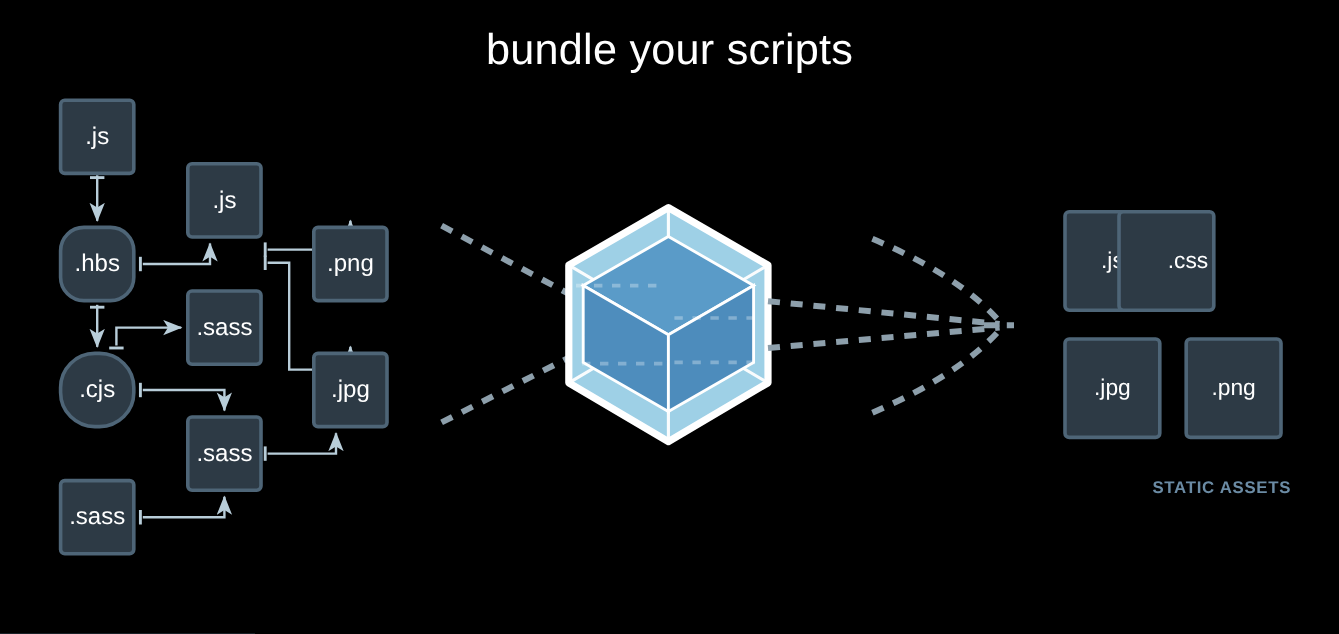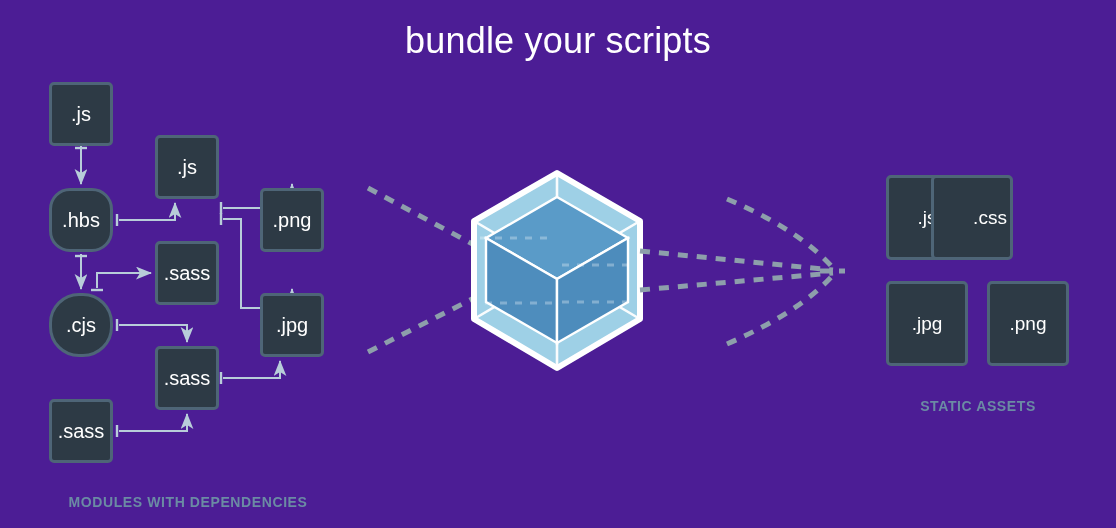--- a/index.html
+++ b/index.html
@@ -4,21 +4,21 @@
 <style>
   html, body {
     margin: 0;
     padding: 0;
     background: #2d3a45;
   }
   #stage {
     position: relative;
     width: 1116px;
     height: 528px;
-    background: #4c1d95;
+    background: #000000;
     overflow: hidden;
     font-family: "Liberation Sans", sans-serif;
   }
   #title {
     position: absolute;
     left: 0;
     top: 20px;
     width: 1116px;
     text-align: center;
     color: #ffffff;
@@ -120,21 +120,20 @@
   <div class="mod-box" style="left:49px;  top:82px;  width:64px; height:64px;">.js</div>
   <div class="mod-box" style="left:155px; top:135px; width:64px; height:64px;">.js</div>
   <div class="mod-box" style="left:260px; top:188px; width:64px; height:64px;">.png</div>
   <div class="mod-box" style="left:49px;  top:188px; width:64px; height:64px;border-radius:21px;">.hbs</div>
   <div class="mod-box" style="left:155px; top:241px; width:64px; height:64px;">.sass</div>
   <div class="mod-box" style="left:260px; top:293px; width:64px; height:64px;">.jpg</div>
   <div class="mod-box" style="left:49px;  top:293px; width:64px; height:64px;border-radius:30px;">.cjs</div>
   <div class="mod-box" style="left:155px; top:346px; width:64px; height:64px;">.sass</div>
   <div class="mod-box" style="left:49px;  top:399px; width:64px; height:64px;">.sass</div>
 
-  <div class="caption" style="left:42px; top:494px; width:292px;">MODULES WITH DEPENDENCIES</div>
 
   <svg class="layer" viewBox="0 0 1116 528">
 
     <g stroke="#8d9fab" stroke-width="5" fill="none" stroke-dasharray="10 9" stroke-linecap="butt">
       <path d="M368,188 L478,247"></path>
       <path d="M368,352 L478,296"></path>
     </g>
 
     <g>
       <polygon points="557,173 640,221 640,319 557,368 474,319 474,221" fill="#9ed0e6" stroke="#ffffff" stroke-width="6" stroke-linejoin="round"></polygon>
@@ -173,15 +172,15 @@
       <path d="M727,344 Q800,312 833,275"></path>
       <path d="M820,271 L845,271"></path>
     </g>
   </svg>
 
   <div class="asset-box" style="left:886px; top:175px; width:82px; height:85px;">.js</div>
   <div class="asset-box" style="left:931px; top:175px; width:82px; height:85px;padding-left:36px;">.css</div>
   <div class="asset-box" style="left:886px; top:281px; width:82px; height:85px;">.jpg</div>
   <div class="asset-box" style="left:987px; top:281px; width:82px; height:85px;">.png</div>
 
-  <div class="caption" style="left:880px; top:398px; width:196px;">STATIC ASSETS</div>
+  <div class="caption" style="left:880px; top:398px; width:196px;text-align:right;">STATIC ASSETS</div>
 
 </div>
 
 </body></html>

